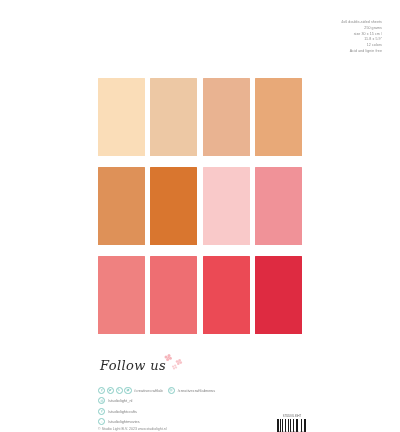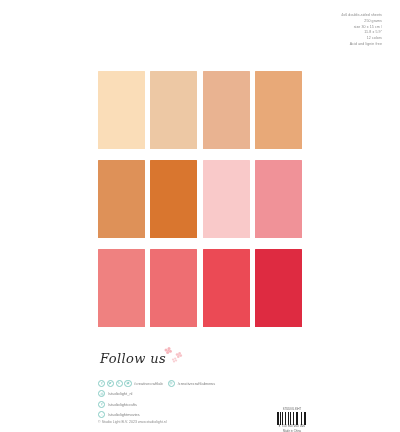--- a/index.html
+++ b/index.html
@@ -10,21 +10,21 @@
   body {
     width: 400px;
     height: 432px;
     position: relative;
     font-family: "Liberation Sans", sans-serif;
     overflow: hidden;
   }
 
   .page {
     position: absolute;
-    left: 0; top: 5px;
+    left: 0; top: 12px;
     width: 400px;
     height: 396px;
     background: #ffffff;
   }
 
   
   .spec-block {
     position: absolute;
     right: 18px;
     top: 8px;

